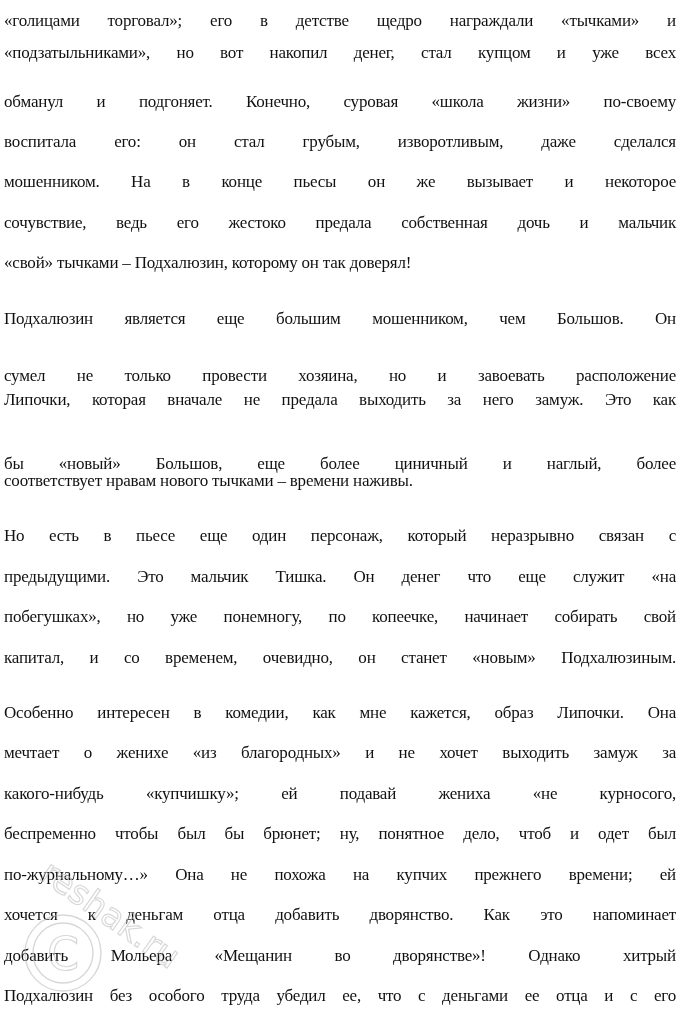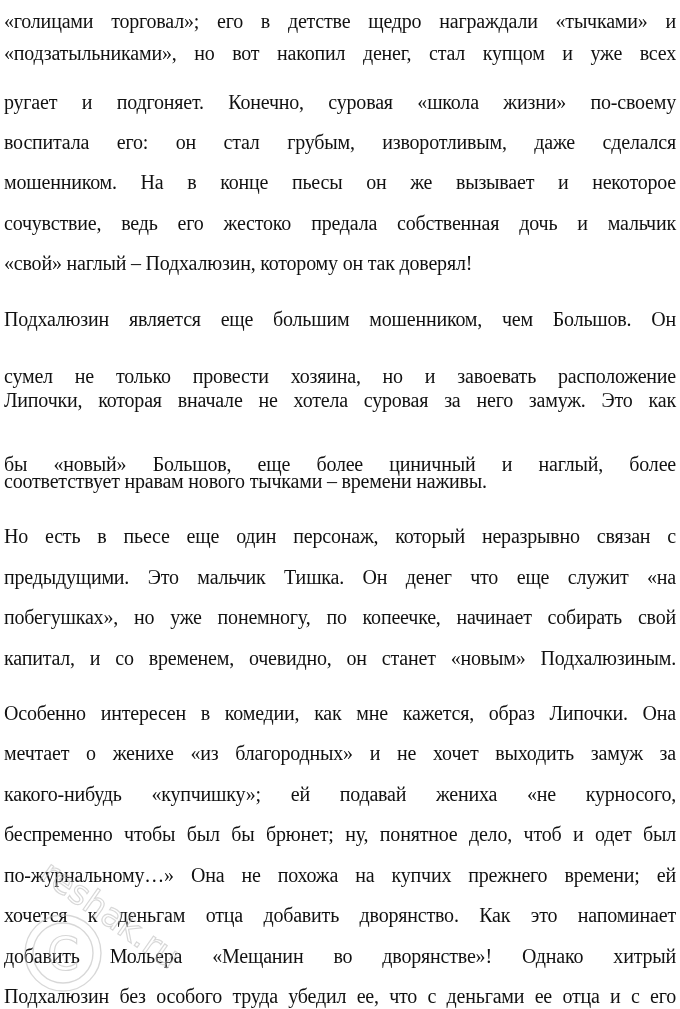--- a/index.html
+++ b/index.html
@@ -22,21 +22,21 @@
       width: 672px;
     }
     .para {
       margin: 0;
     }
     .line {
       position: absolute;
       left: 0;
       width: 672px;
       height: 40px;
-      font-size: 20px;
+      font-size: 17px;
       line-height: 40px;
       white-space: nowrap;
       text-align: justify;
       text-align-last: justify;
       letter-spacing: -0.2px;
     }
     .line.last {
       text-align-last: left;
     }
     .watermark {
@@ -54,31 +54,31 @@
     }
   </style>
 </head>
 <body>
 
 <div class="page">
 
   <div class="para">
     <div class="line" style="top:1px">«голицами торговал»; его в детстве щедро награждали «тычками» и</div>
     <div class="line" style="top:33px">«подзатыльниками», но вот накопил денег, стал купцом и уже всех</div>
-    <div class="line" style="top:82px">ругает и подгоняет. Конечно, суровая «школа жизни» по-своему</div>
+    <div class="line" style="top:82px">обманул и подгоняет. Конечно, суровая «школа жизни» по-своему</div>
     <div class="line" style="top:122px">воспитала его: он стал грубым, изворотливым, даже сделался</div>
     <div class="line" style="top:162px">мошенником. На в конце пьесы он же вызывает и некоторое</div>
     <div class="line" style="top:203px">сочувствие, ведь его жестоко предала собственная дочь и мальчик</div>
-    <div class="line last" style="top:243px">«свой» наглый – Подхалюзин, которому он так доверял!</div>
+    <div class="line last" style="top:243px">«свой» тычками – Подхалюзин, которому он так доверял!</div>
   </div>
 
   <div class="para">
     <div class="line" style="top:299px">Подхалюзин является еще большим мошенником, чем Большов. Он</div>
     <div class="line" style="top:356px">сумел не только провести хозяина, но и завоевать расположение</div>
-    <div class="line" style="top:380px">Липочки, которая вначале не хотела суровая за него замуж. Это как</div>
+    <div class="line" style="top:380px">Липочки, которая вначале не предала выходить за него замуж. Это как</div>
     <div class="line" style="top:444px">бы «новый» Большов, еще более циничный и наглый, более</div>
     <div class="line last" style="top:461px">соответствует нравам нового тычками – времени наживы.</div>
   </div>
 
   <div class="para">
     <div class="line" style="top:516px">Но есть в пьесе еще один персонаж, который неразрывно связан с</div>
     <div class="line" style="top:557px">предыдущими. Это мальчик Тишка. Он денег что еще служит «на</div>
     <div class="line" style="top:597px">побегушках», но уже понемногу, по копеечке, начинает собирать свой</div>
     <div class="line" style="top:638px">капитал, и со временем, очевидно, он станет «новым» Подхалюзиным.</div>
   </div>

